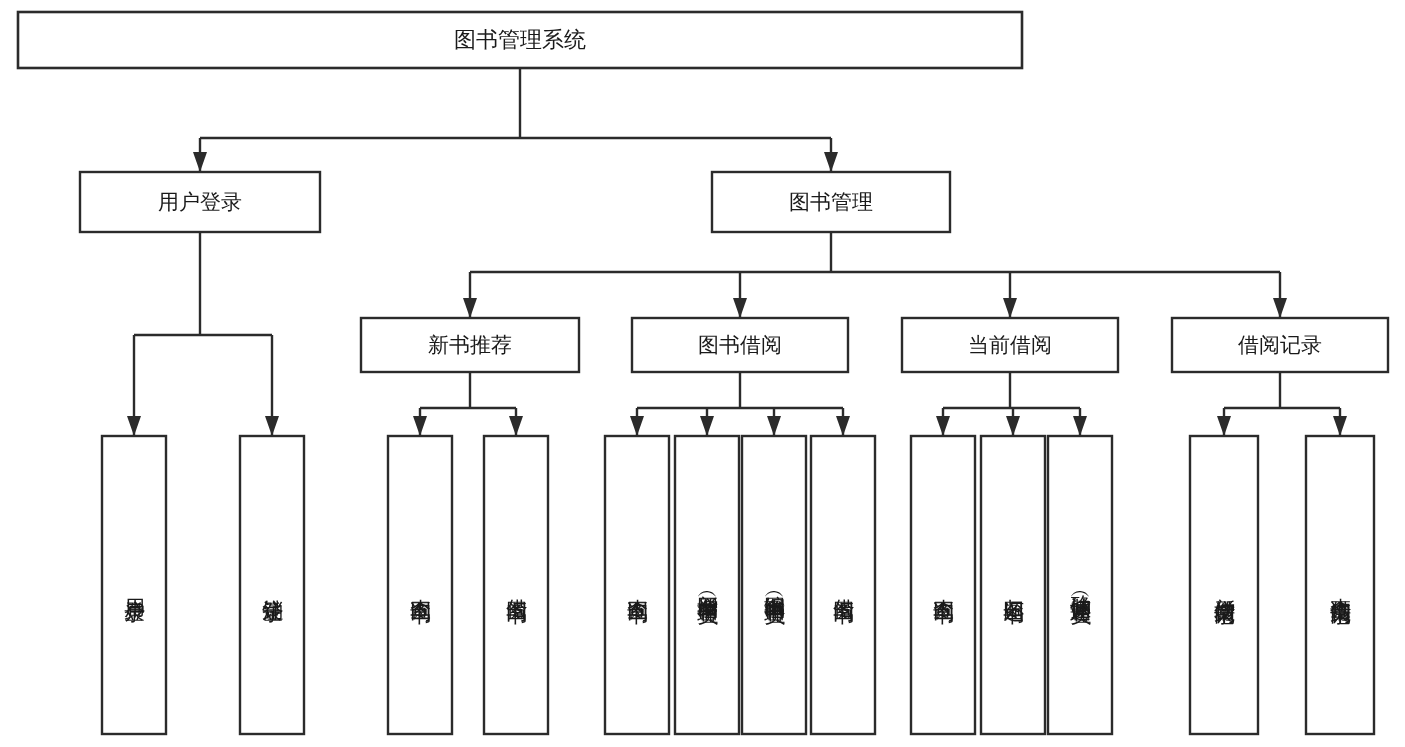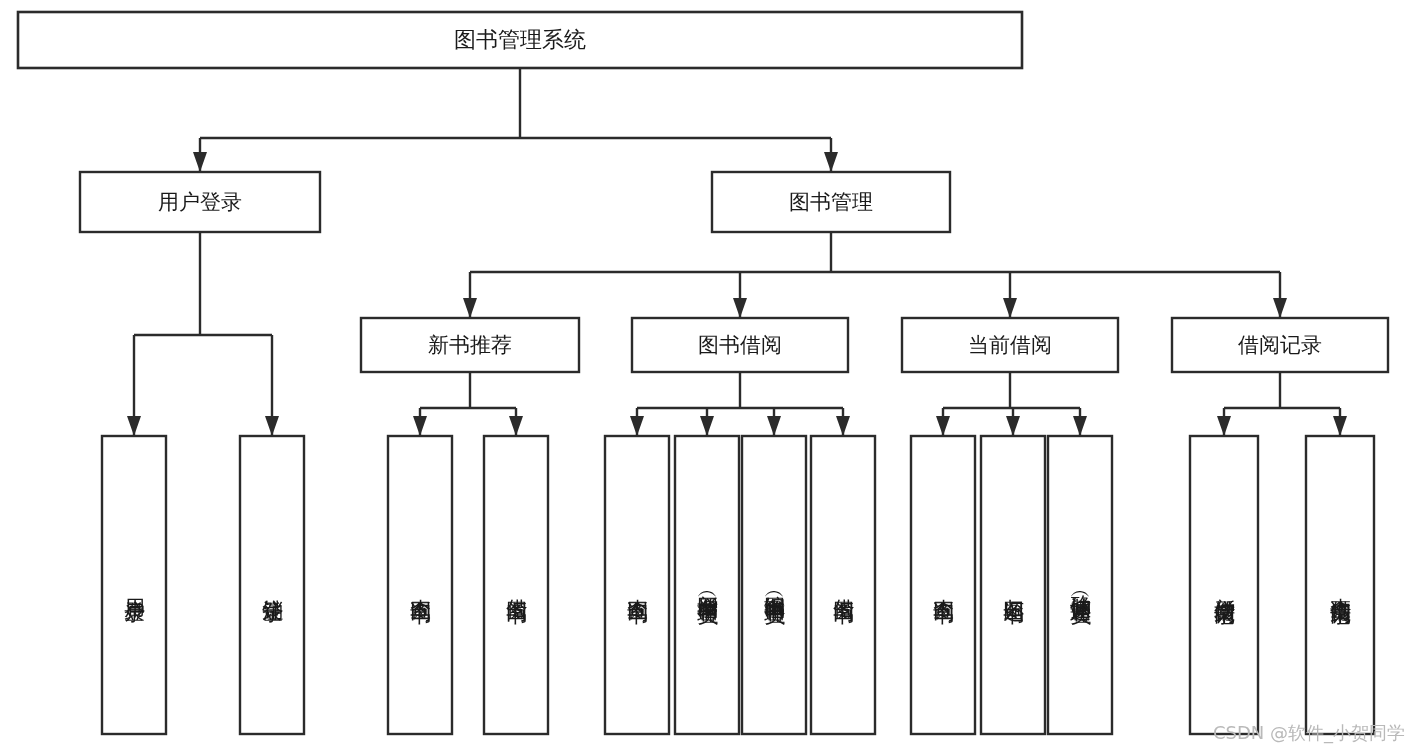--- a/index.html
+++ b/index.html
@@ -192,14 +192,13 @@
       <div class="leaf-label" style="left: 675px; top: 436px; width: 64px; height: 298px;">新增图书（管理员）</div>
       <div class="leaf-label" style="left: 742px; top: 436px; width: 64px; height: 298px;">编辑图书（管理员）</div>
       <div class="leaf-label" style="left: 811px; top: 436px; width: 64px; height: 298px;">借阅图书</div>
       <div class="leaf-label" style="left: 911px; top: 436px; width: 64px; height: 298px;">查询图书</div>
       <div class="leaf-label" style="left: 981px; top: 436px; width: 64px; height: 298px;">归还图书</div>
       <div class="leaf-label" style="left: 1048px; top: 436px; width: 64px; height: 298px;">确认归还（管理员）</div>
       <div class="leaf-label" style="left: 1190px; top: 436px; width: 68px; height: 298px;">新增借阅记录</div>
       <div class="leaf-label" style="left: 1306px; top: 436px; width: 68px; height: 298px;">查询借阅记录</div>
     </div>
 
-  <div class="watermark">CSDN @软件_小贺同学</div>
 </div>
 
 </body></html>

